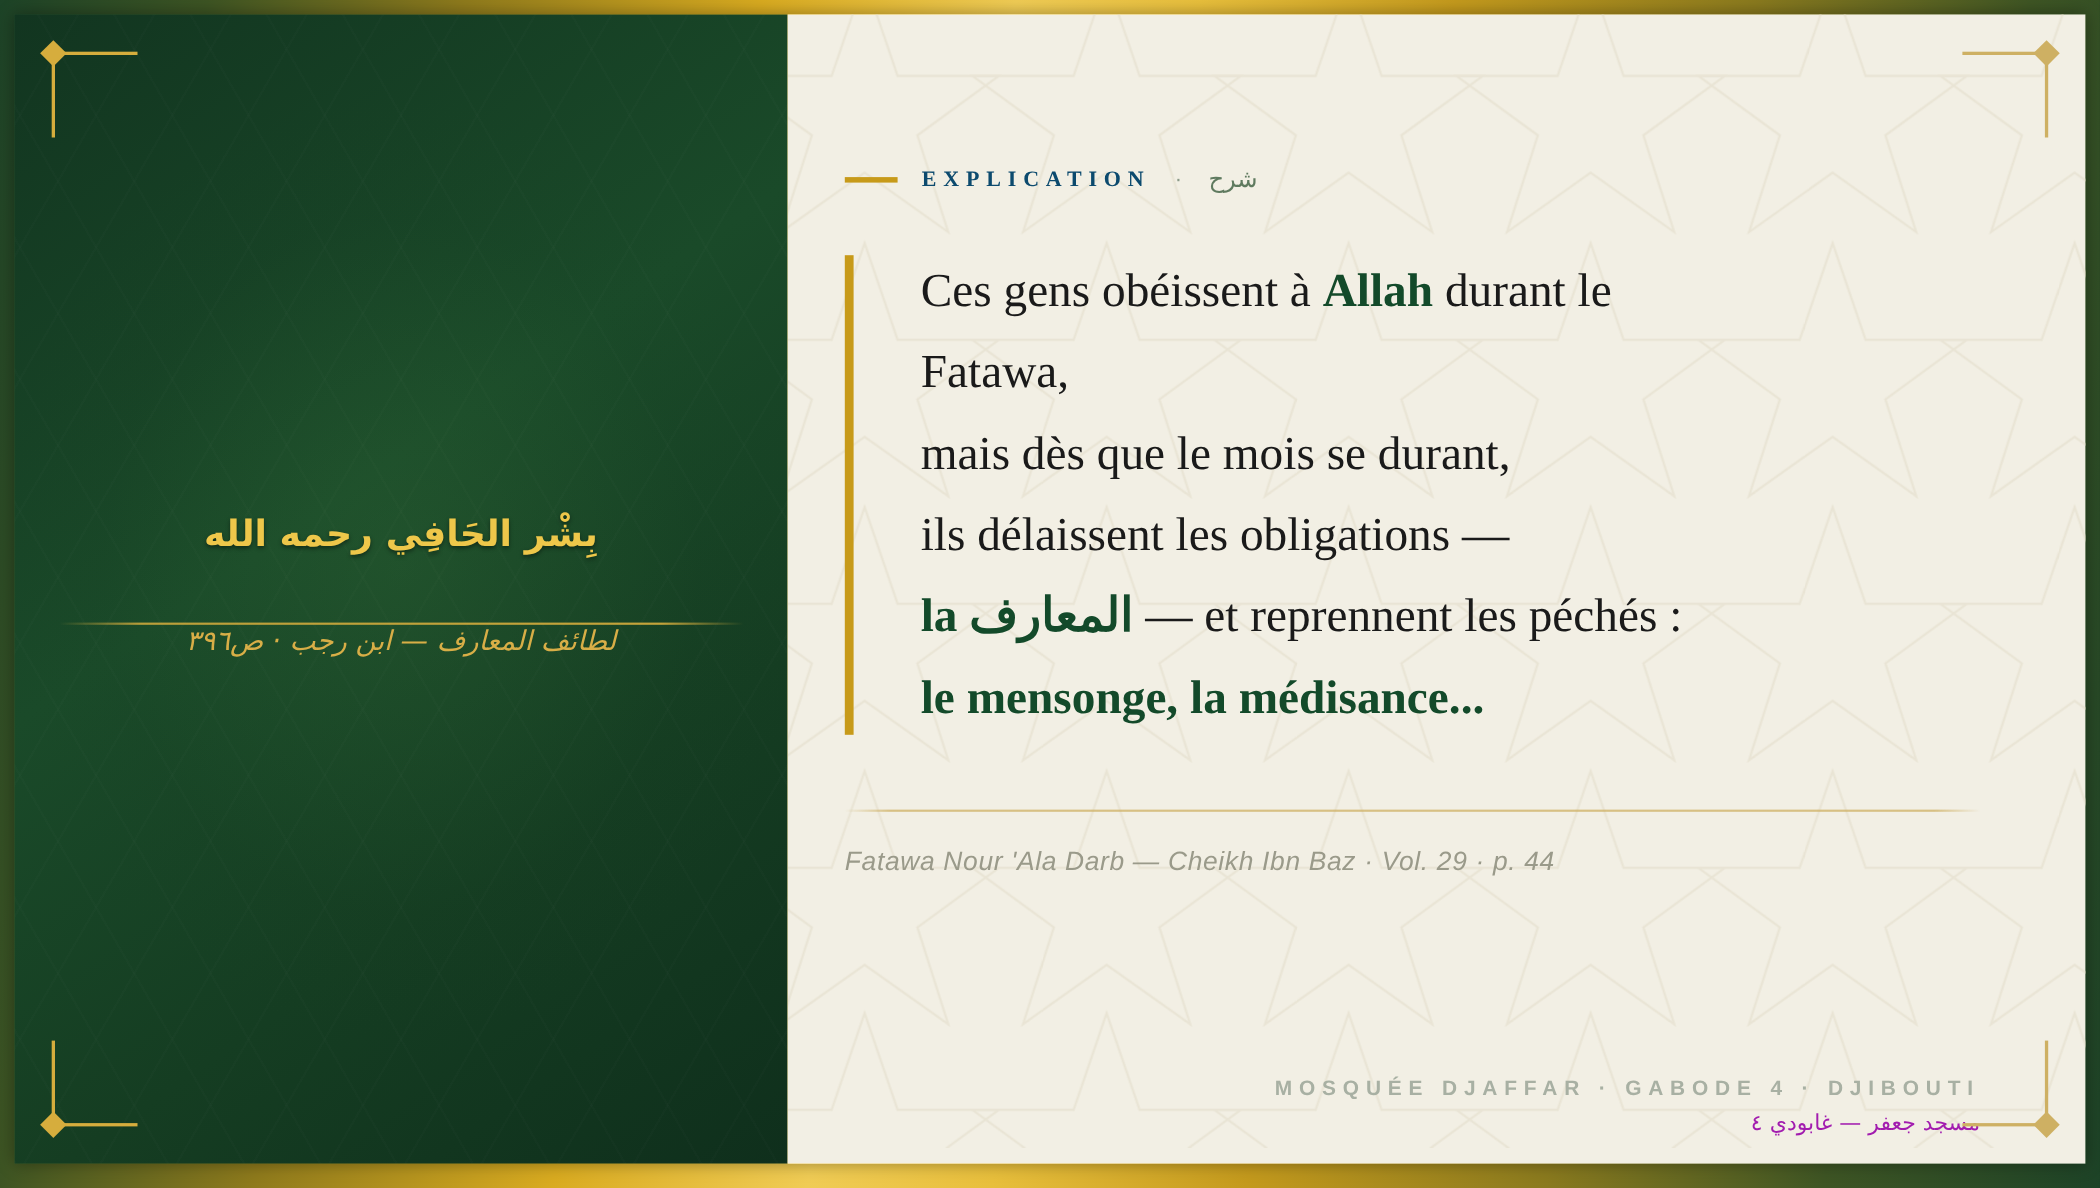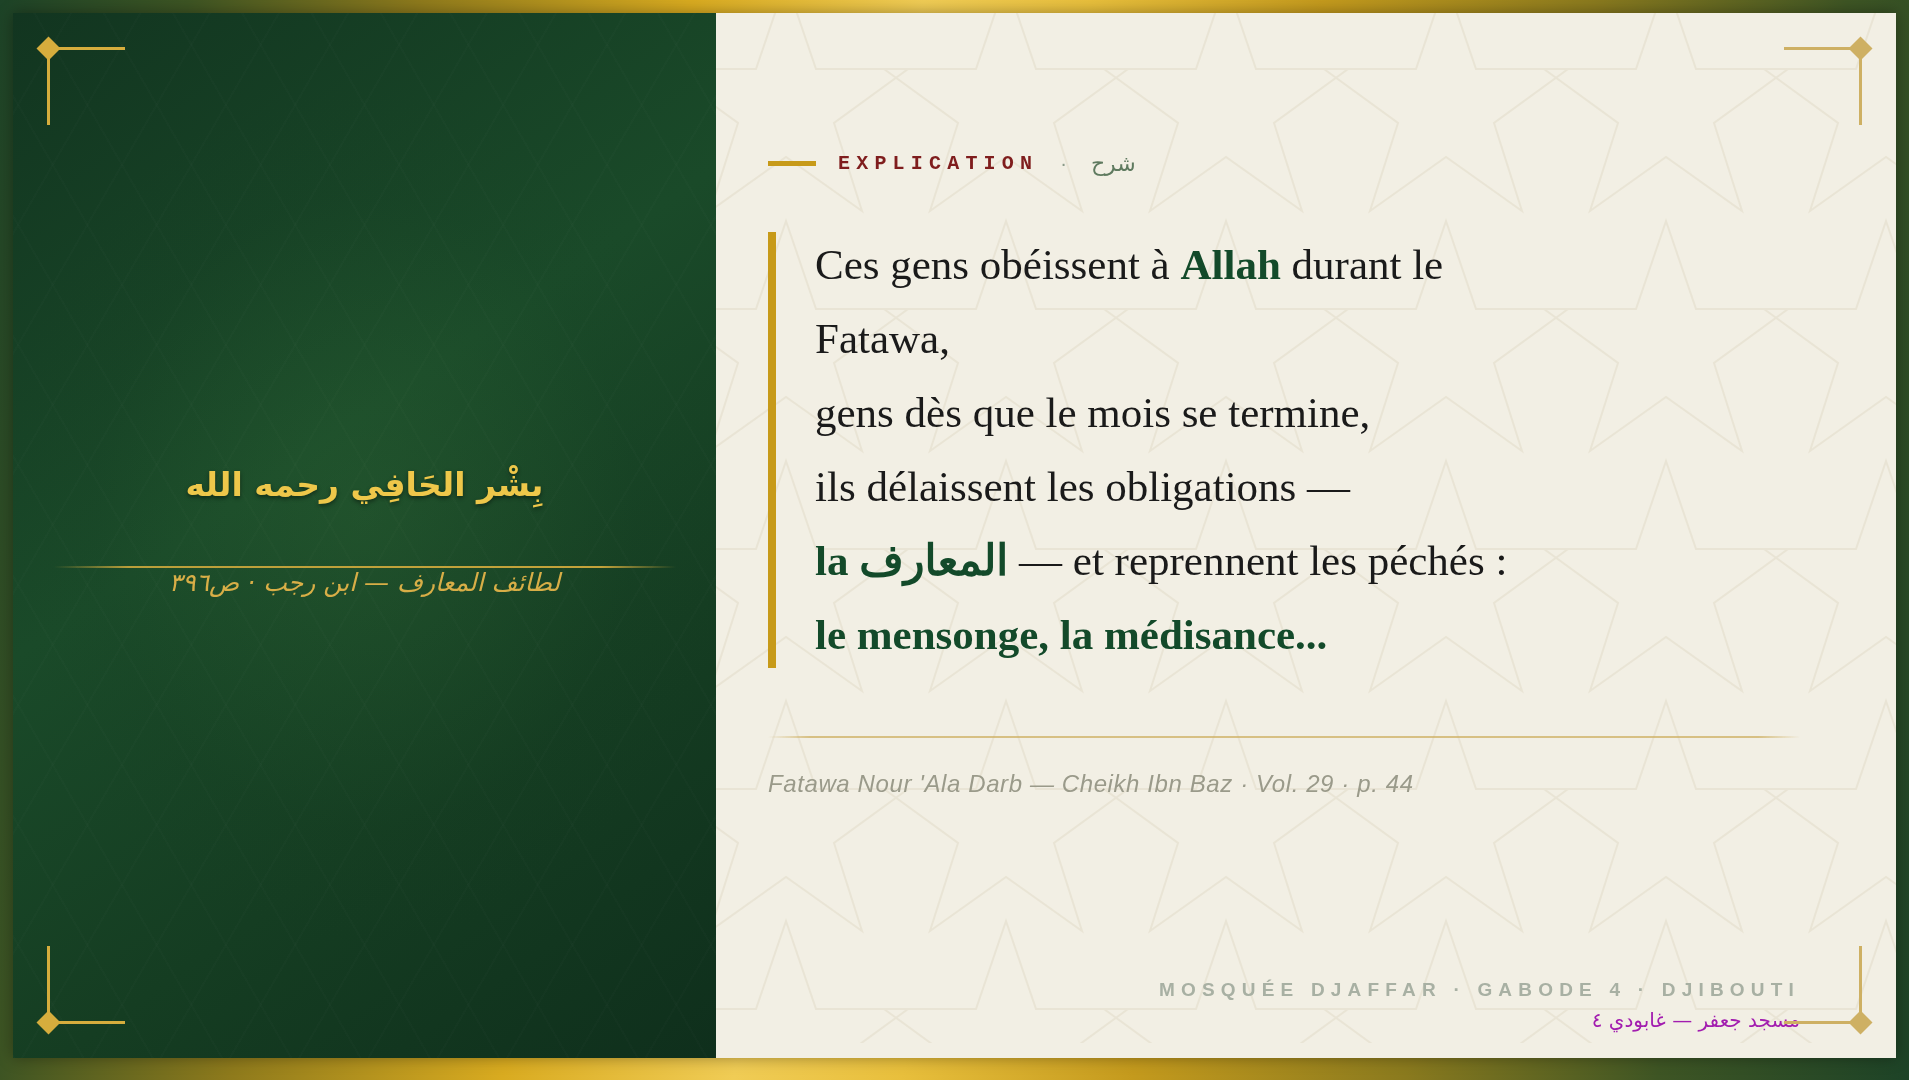--- a/index.html
+++ b/index.html
@@ -145,40 +145,40 @@
     align-items: center;
     gap: 22px;
     margin-bottom: 52px;
   }
   .kicker-rule {
     width: 48px; height: 5px;
     background: #c79a19;
     flex: 0 0 48px;
   }
   .kicker-label {
-    font-family: Liberation Mono, monospace;
+    font-family: Liberation Serif, serif;
     font-size: 20px;
     font-weight: 700;
     letter-spacing: 6.2px;
-    color: #7f1d1d;
+    color: #0c4a6e;
   }
   .kicker-sep {
     font-size: 20px; color: #8a9a88; letter-spacing: 2px;
   }
   .kicker-ar {
     font-family: "DejaVu Sans", sans-serif;
     font-size: 22px;
     color: #5f7a5f;
     direction: rtl;
   }
 
   
   .quote-wrap {
     position: relative;
-    padding-left: 47px;
+    padding-left: 69px;
   }
   .quote-bar {
     position: absolute;
     left: 0; top: 4px; bottom: 4px;
     width: 8px;
     background: #c79a19;
   }
   .quote-text {
     font-family: "Liberation Serif", serif;
     font-size: 43px;
@@ -347,21 +347,21 @@
           <span class="kicker-label">EXPLICATION</span>
           <span class="kicker-sep">·</span>
           <span class="kicker-ar">شرح</span>
         </div>
 
         <div class="quote-wrap">
           <span class="quote-bar"></span>
           <div class="quote-text" id="explanation-text">
               <span class="l"><span>Ces gens obéissent à </span><b>Allah</b><span> durant le</span></span>
               <span class="l"><span>Fatawa,</span></span>
-              <span class="l"><span>gens dès que le mois se termine,</span></span>
+              <span class="l"><span>mais dès que le mois se durant,</span></span>
               <span class="l"><span>ils délaissent les obligations —</span></span>
               <span class="l"><b>la المعارف</b><span> — et reprennent les péchés :</span></span>
               <span class="l"><b>le mensonge, la médisance...</b></span>
             </div>
         </div>
 
         <div class="right-divider"></div>
 
         <div class="right-source">Fatawa Nour 'Ala Darb — Cheikh Ibn Baz · Vol. 29 · p. 44</div>
 

